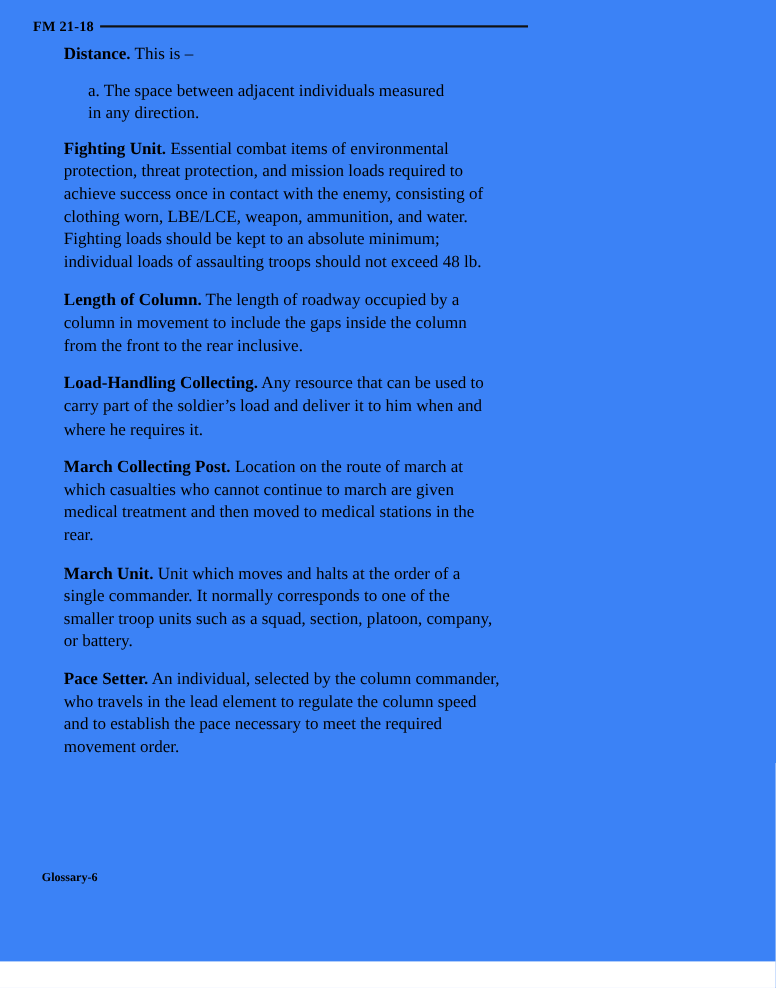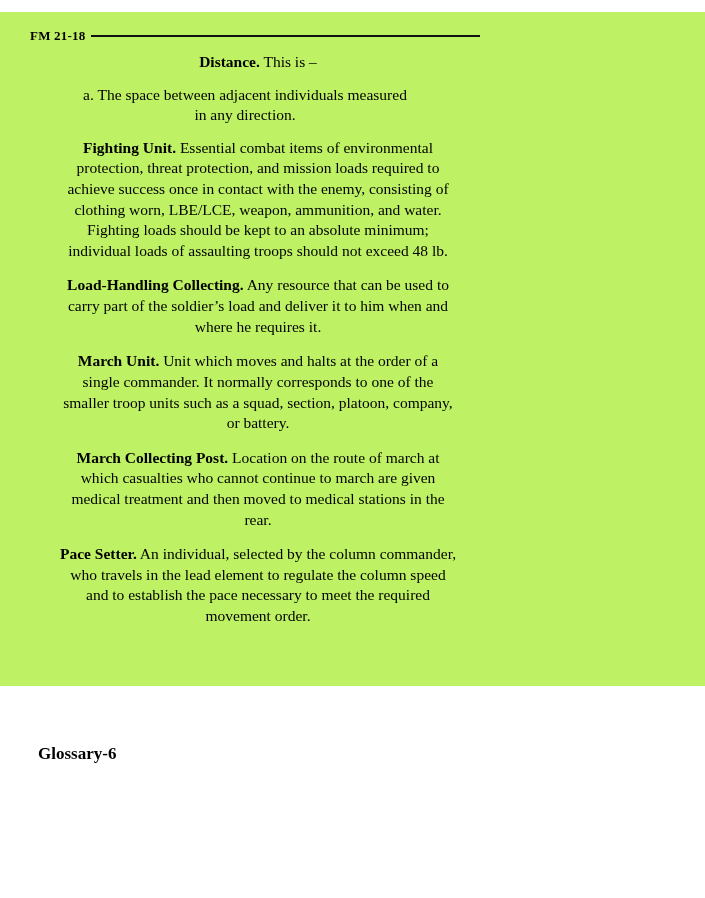--- a/index.html
+++ b/index.html
@@ -12,23 +12,22 @@
     height: 898px;
     font-family: "Liberation Serif", serif;
     color: #000000;
     position: relative;
     overflow: hidden;
   }
   .page {
     position: absolute;
     left: 0; top: 0;
     width: 705px;
-    height: 674px;
-    background: #bef264;
-    margin-top: 12px;
+    height: 874px;
+    background: #3b82f6;
   }
 
   
   .header {
     position: absolute;
     left: 30px;
     top: 16px;
     width: 450px;
     display: flex;
     align-items: baseline;
@@ -50,21 +49,21 @@
   }
 
   
   .content {
     position: absolute;
     left: 58px;
     top: 40px;
     width: 400px;
     font-size: 15.5px;
     line-height: 1.33;
-    text-align: center;
+    text-align: left;
   }
   .entry {
     margin: 0 0 14px 0;
   }
   .entry:first-child {
     margin-bottom: 10px;
   }
   .term {
     font-weight: bold;
   }
@@ -73,24 +72,24 @@
     width: 330px;
   }
   .sub-first {
     margin-top: 12px;
   }
 
   
   .footer {
     position: absolute;
     left: 38px;
-    top: 732px;
+    top: 792px;
     font-family: "Liberation Serif", serif;
     font-weight: bold;
-    font-size: 17px;
+    font-size: 11px;
   }
 </style>
 </head>
 <body>
 
 <div class="page">
 
   <div class="header">
     <span class="header-label">FM 21-18</span>
     <span class="header-rule"></span>
@@ -100,31 +99,34 @@
 
     <p class="entry">
       <span class="term">Distance.</span><span> This is –</span>
     </p>
     <p class="sub sub-first">a. The space between adjacent individuals measured in any direction.</p>
 
     <p class="entry">
       <span class="term">Fighting Unit.</span><span> Essential combat items of environmental protection, threat protection, and mission loads required to achieve success once in contact with the enemy, consisting of clothing worn, LBE/LCE, weapon, ammunition, and water. Fighting loads should be kept to an absolute minimum; individual loads of assaulting troops should not exceed 48 lb.</span>
     </p>
 
+    <p class="entry">
+      <span class="term">Length of Column.</span><span> The length of roadway occupied by a column in movement to include the gaps inside the column from the front to the rear inclusive.</span>
+    </p>
 
     <p class="entry">
       <span class="term">Load-Handling Collecting.</span><span> Any resource that can be used to carry part of the soldier’s load and deliver it to him when and where he requires it.</span>
     </p>
 
     <p class="entry">
-      <span class="term">March Unit.</span><span> Unit which moves and halts at the order of a single commander. It normally corresponds to one of the smaller troop units such as a squad, section, platoon, company, or battery.</span>
+      <span class="term">March Collecting Post.</span><span> Location on the route of march at which casualties who cannot continue to march are given medical treatment and then moved to medical stations in the rear.</span>
     </p>
 
     <p class="entry">
-      <span class="term">March Collecting Post.</span><span> Location on the route of march at which casualties who cannot continue to march are given medical treatment and then moved to medical stations in the rear.</span>
+      <span class="term">March Unit.</span><span> Unit which moves and halts at the order of a single commander. It normally corresponds to one of the smaller troop units such as a squad, section, platoon, company, or battery.</span>
     </p>
 
     <p class="entry">
       <span class="term">Pace Setter.</span><span> An individual, selected by the column commander, who travels in the lead element to regulate the column speed and to establish the pace necessary to meet the required movement order.</span>
     </p>
 
   </div>
 
   <div class="footer">Glossary-6</div>
 

